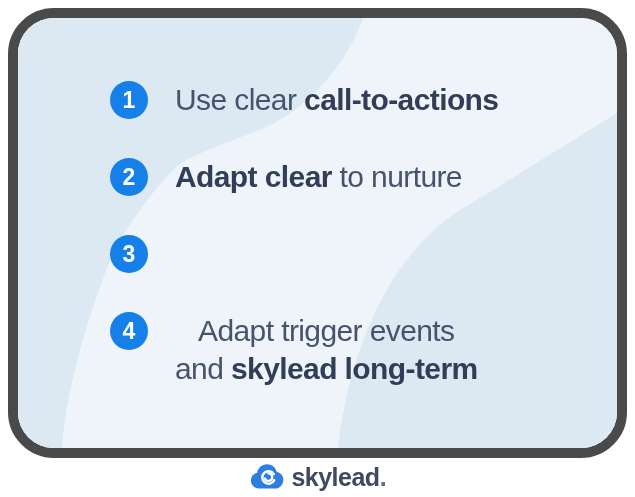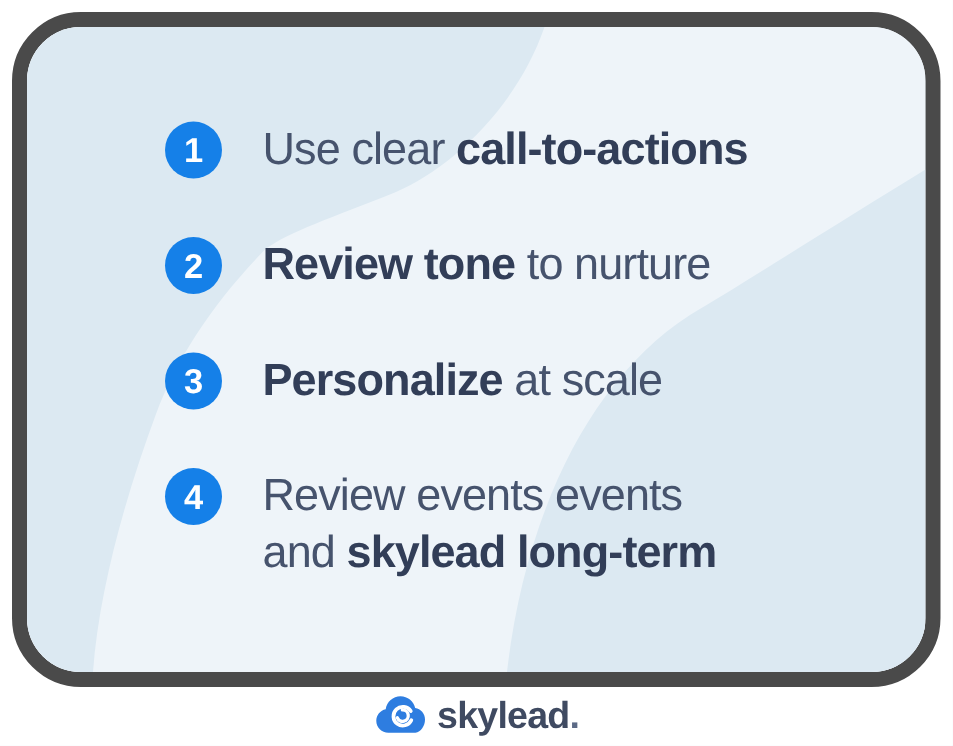--- a/index.html
+++ b/index.html
@@ -40,20 +40,21 @@
     font-weight:bold;font-size:23px;
     display:flex;align-items:center;justify-content:center;
     flex:0 0 38px;
   }
   .item-text{
     margin-left:27px;
     font-size:30px;line-height:38px;
     letter-spacing:-0.6px;
     color:var(--text-regular);
     white-space:nowrap;
+    text-align:center;
   }
   .item-text b{color:var(--text-bold);font-weight:bold;}
 
   .footer{
     position:absolute;left:0;top:458px;width:635px;height:39px;
     display:flex;align-items:center;justify-content:center;gap:5px;
   }
   .logo-icon{width:38px;height:33px;display:inline-flex;}
   .brand{
     font-size:25px;font-weight:bold;letter-spacing:-0.5px;
@@ -86,31 +87,30 @@
     </svg>
 
     <ul class="list">
   <li class="item">
     <span class="badge">1</span>
     <span class="item-text"><span>Use clear </span><b>call-to-actions</b></span>
   </li>
 
   <li class="item">
     <span class="badge">2</span>
-    <span class="item-text"><b>Review tone</b><span> to nurture</span></span>
+    <span class="item-text"><b>Adapt clear</b><span> to nurture</span></span>
   </li>
 
   <li class="item">
     <span class="badge">3</span>
-    <span class="item-text"><b>Personalize</b><span> at scale</span></span>
   </li>
 
   <li class="item">
     <span class="badge">4</span>
-    <span class="item-text"><span>Review events events</span><br><span>and </span><b>skylead long-term</b></span>
+    <span class="item-text"><span>Adapt trigger events</span><br><span>and </span><b>skylead long-term</b></span>
   </li>
 </ul>
   </div>
 
   <div class="footer">
     <span class="logo-icon">
       <svg viewBox="0 0 40 34" width="38" height="33" aria-hidden="true">
         <path d="M30.5 28.5 H11.5
                  C6.8 28.5 3 24.7 3 20.1
                  C3 16.1 5.8 12.8 9.6 12.0

